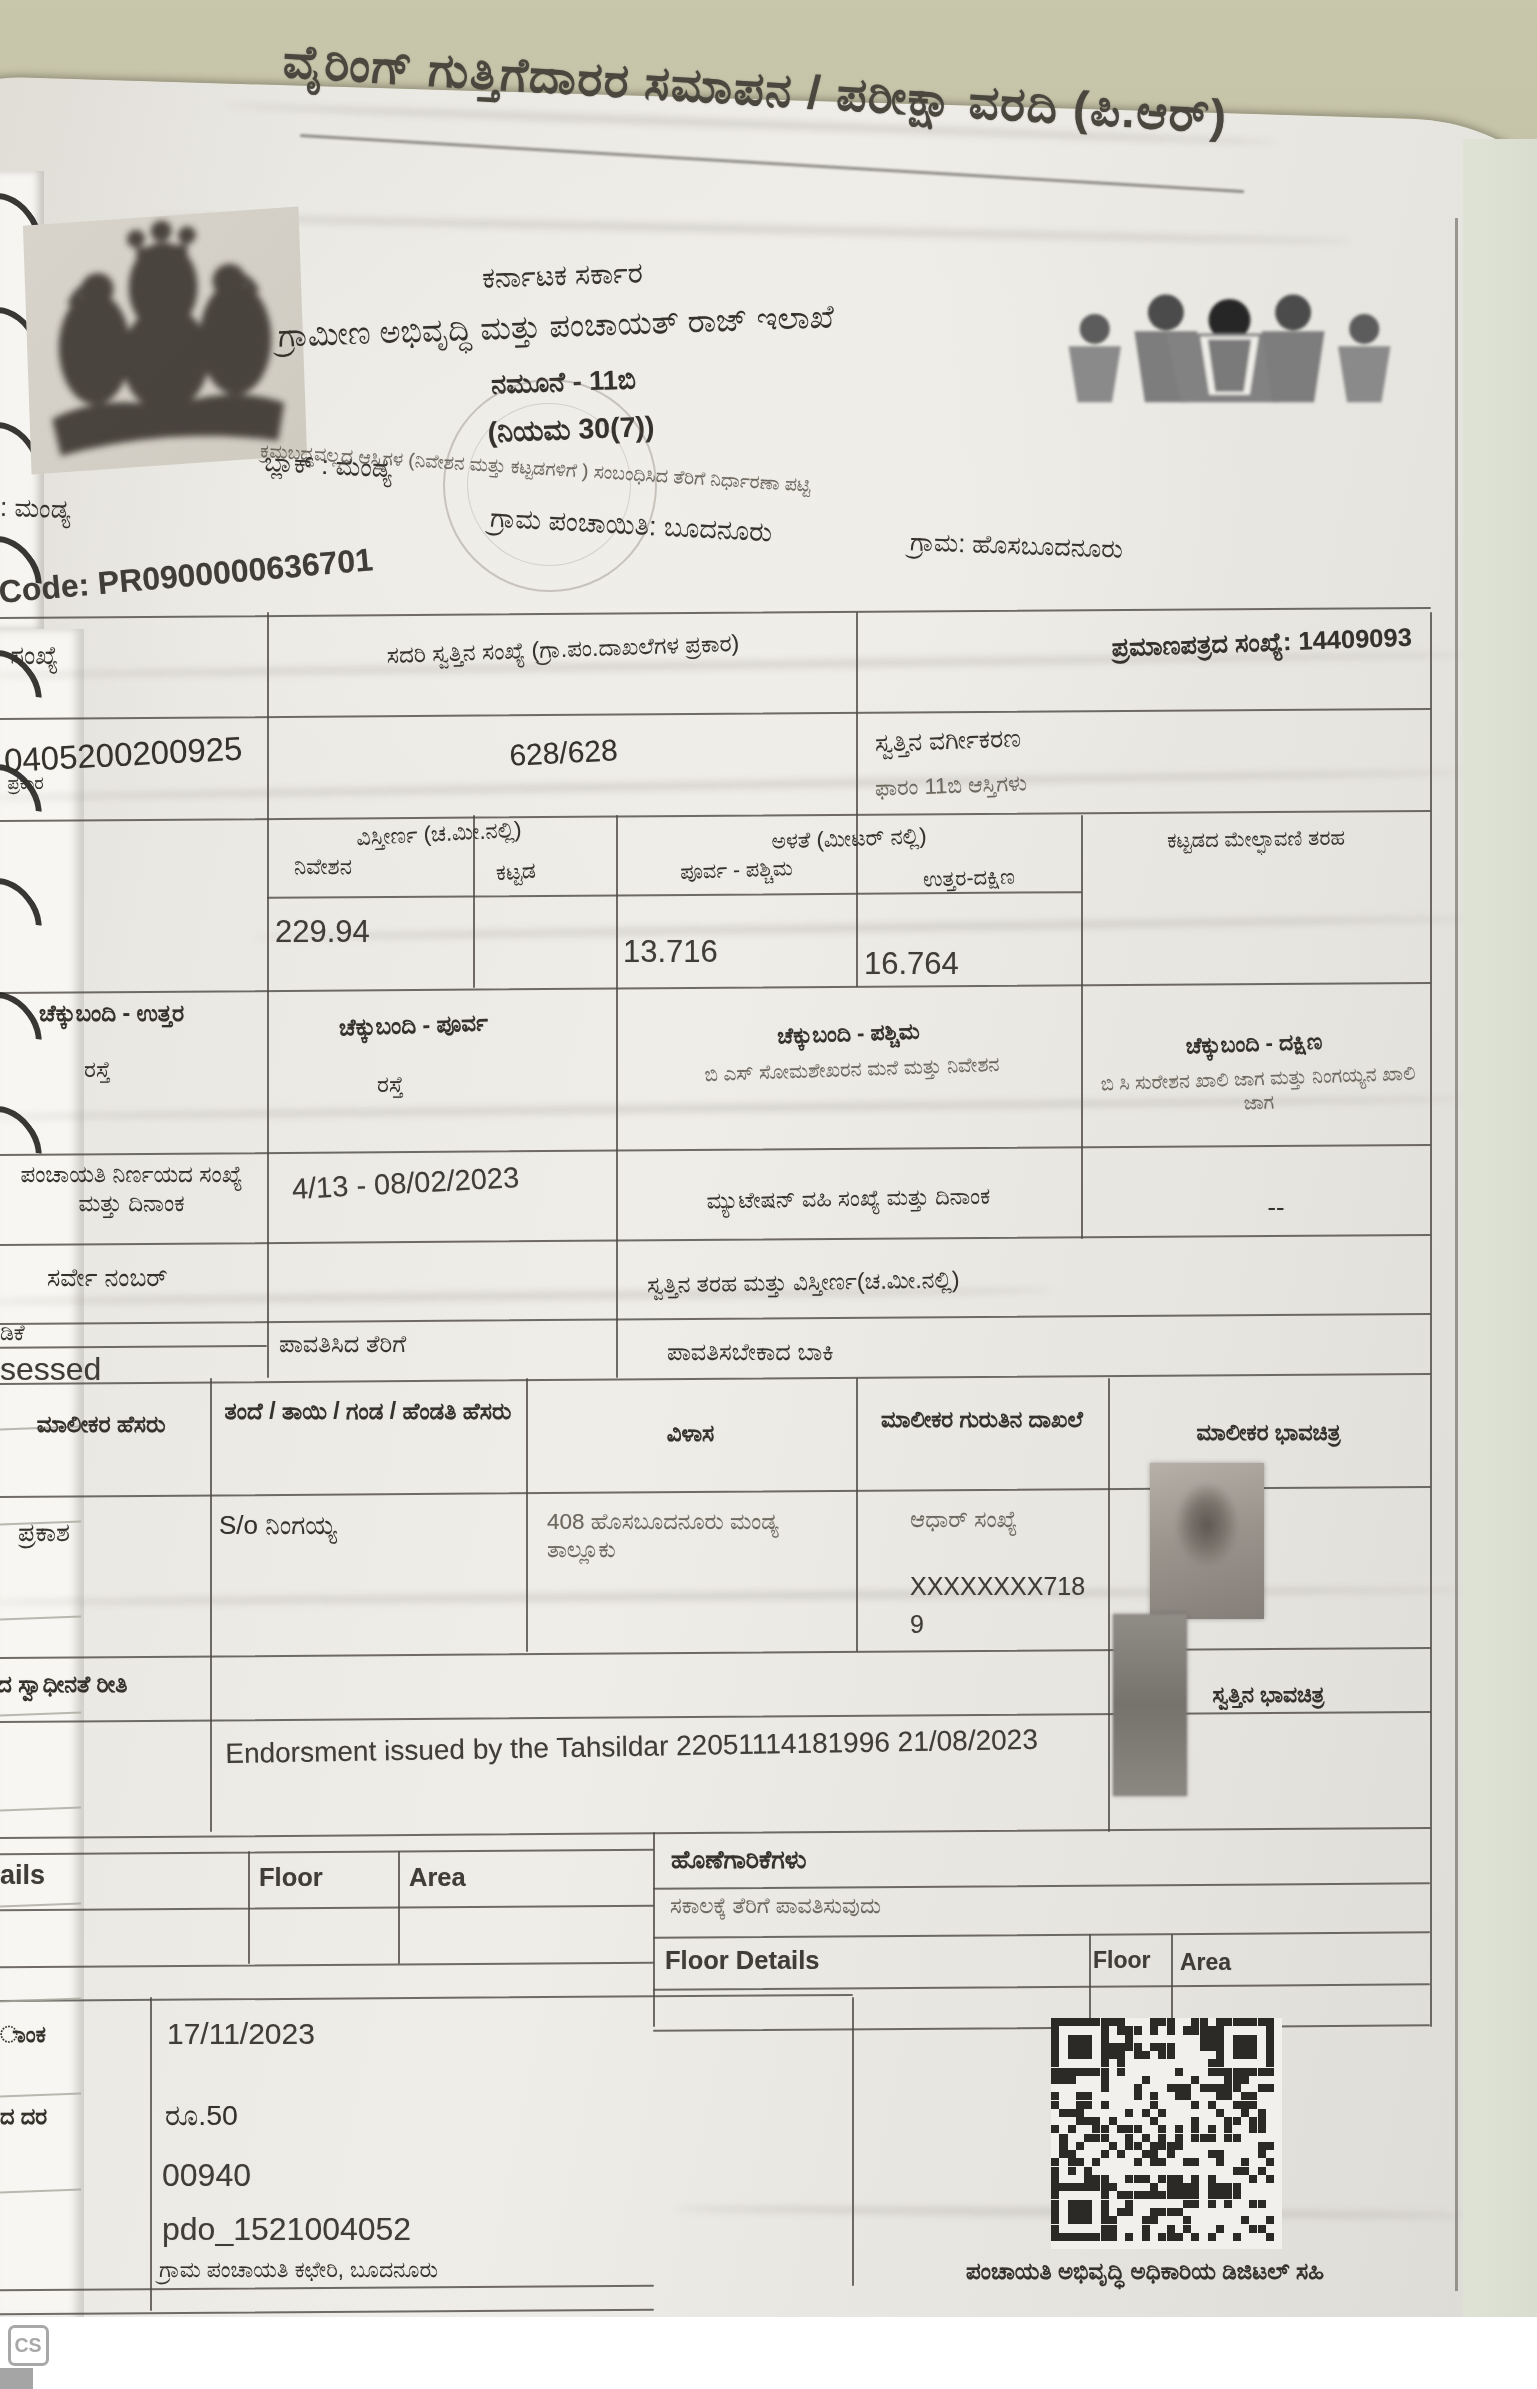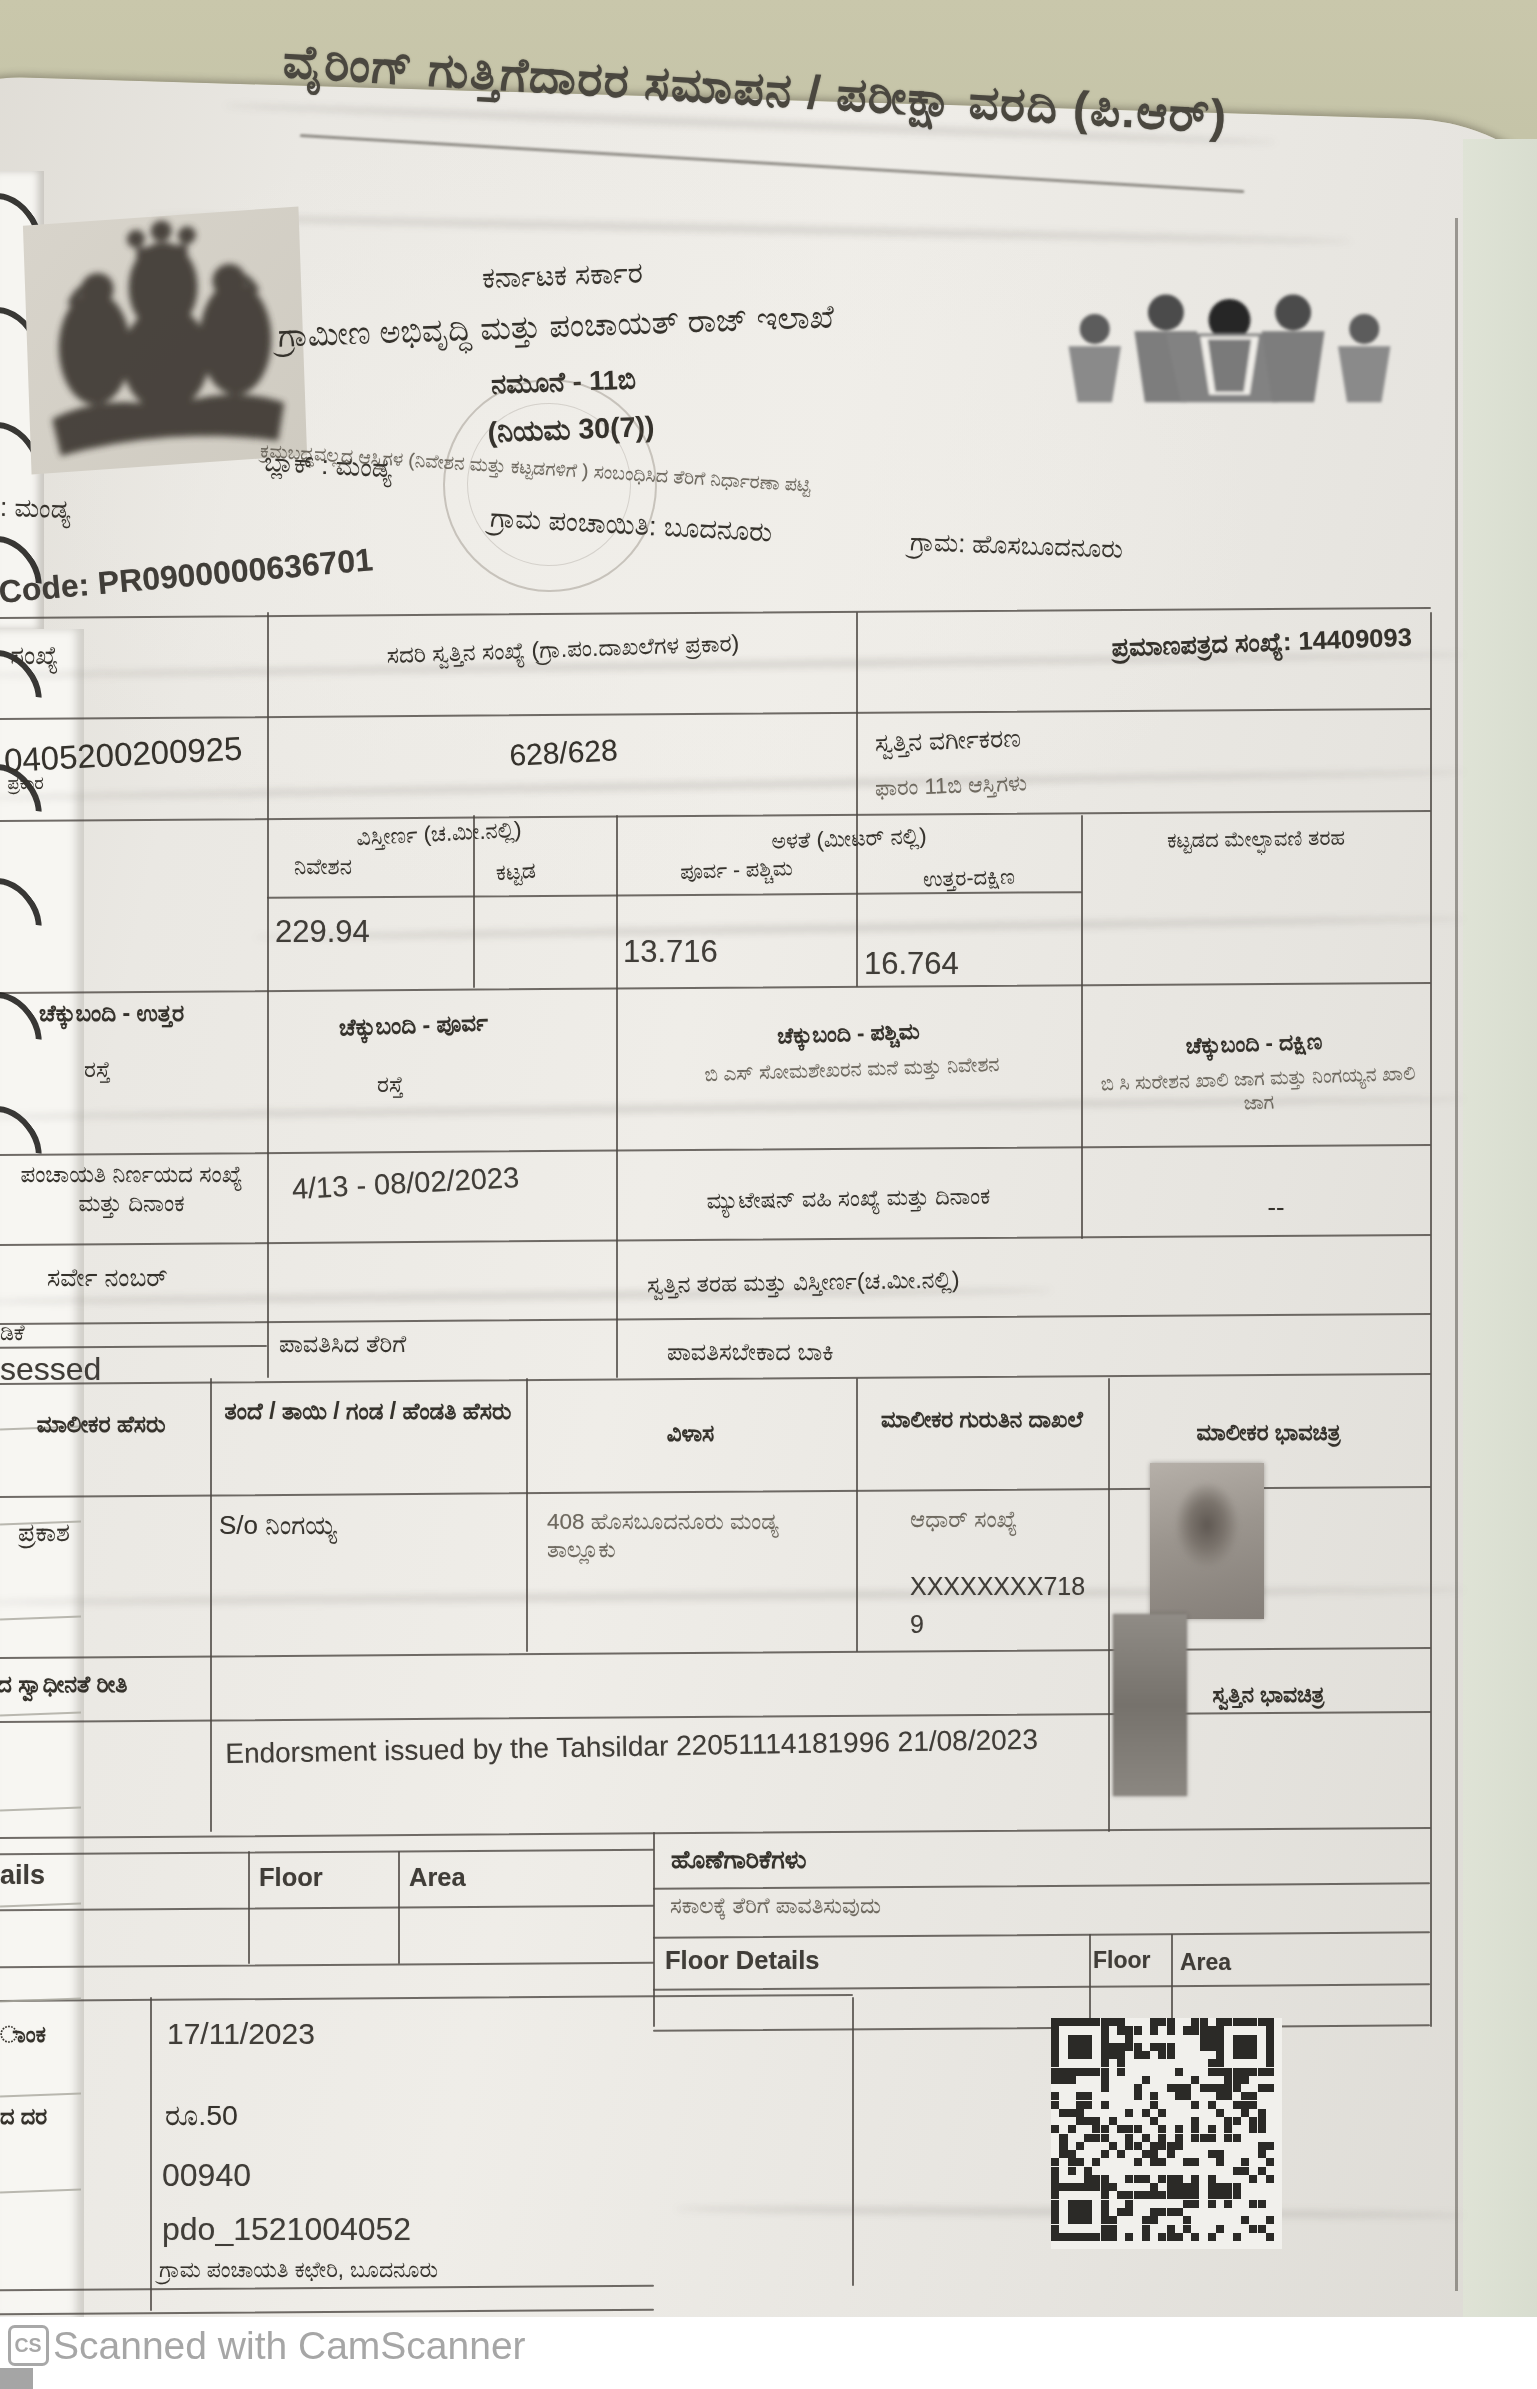--- a/index.html
+++ b/index.html
@@ -610,20 +610,20 @@
       <div class="m" style="left: 91px; top: 215px; width: 8.3px; height: 8.3px;"></div>
       <div class="m" style="left: 107px; top: 215px; width: 8.3px; height: 8.3px;"></div>
       <div class="m" style="left: 116px; top: 215px; width: 8.3px; height: 8.3px;"></div>
       <div class="m" style="left: 124px; top: 215px; width: 8.3px; height: 8.3px;"></div>
       <div class="m" style="left: 140px; top: 215px; width: 8.3px; height: 8.3px;"></div>
       <div class="m" style="left: 157px; top: 215px; width: 8.3px; height: 8.3px;"></div>
       <div class="m" style="left: 182px; top: 215px; width: 8.3px; height: 8.3px;"></div>
       <div class="m" style="left: 215px; top: 215px; width: 8.3px; height: 8.3px;"></div>
     </div>
 
+  <div class="t c" style="left:856px;top:2257px;width:578px;font-size:23px;font-weight:bold;">ಪಂಚಾಯತಿ ಅಭಿವೃದ್ಧಿ ಅಧಿಕಾರಿಯ ಡಿಜಿಟಲ್ ಸಹಿ</div>
 
   <div class="footer"></div>
   <div class="cs-icon">CS</div>
-  <div class="t" style="left:53px;top:2322px;font-size:39px;color:#a6a6a6;text-shadow:none;">Scanned with CamScanner</div>
   <div class="cs-corner"></div>
 
 </div>
 
 
 </body></html>

